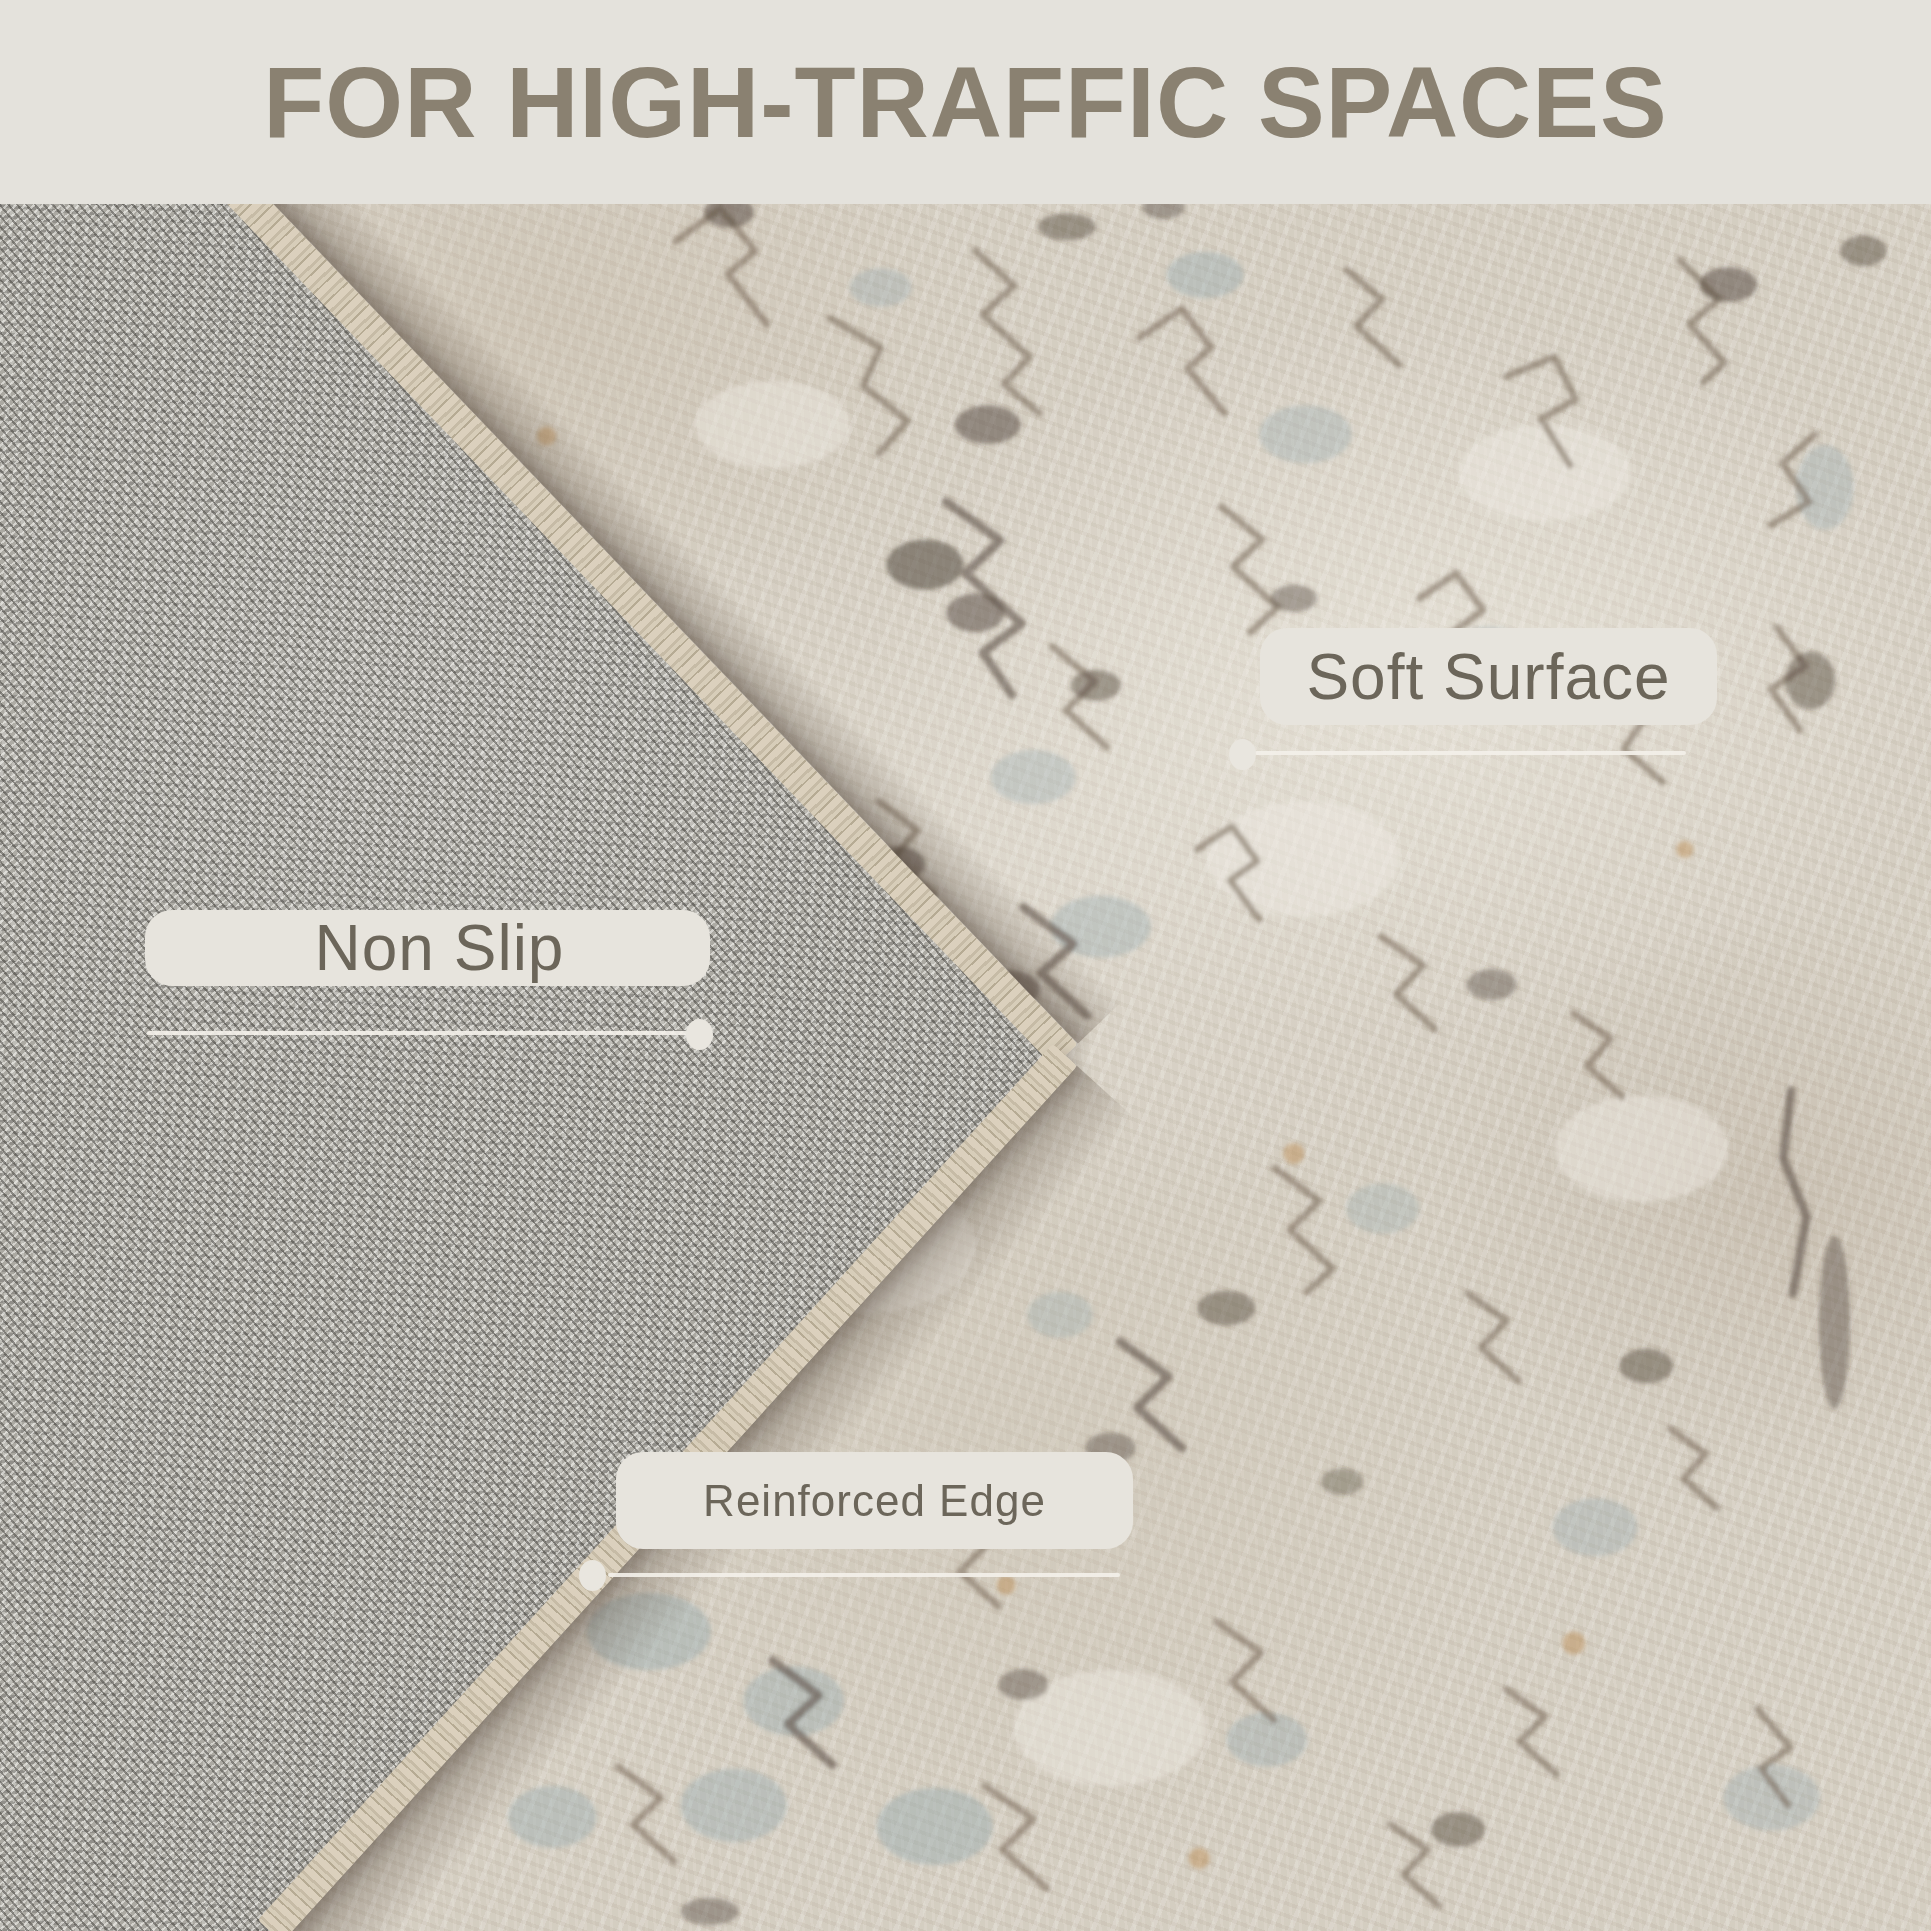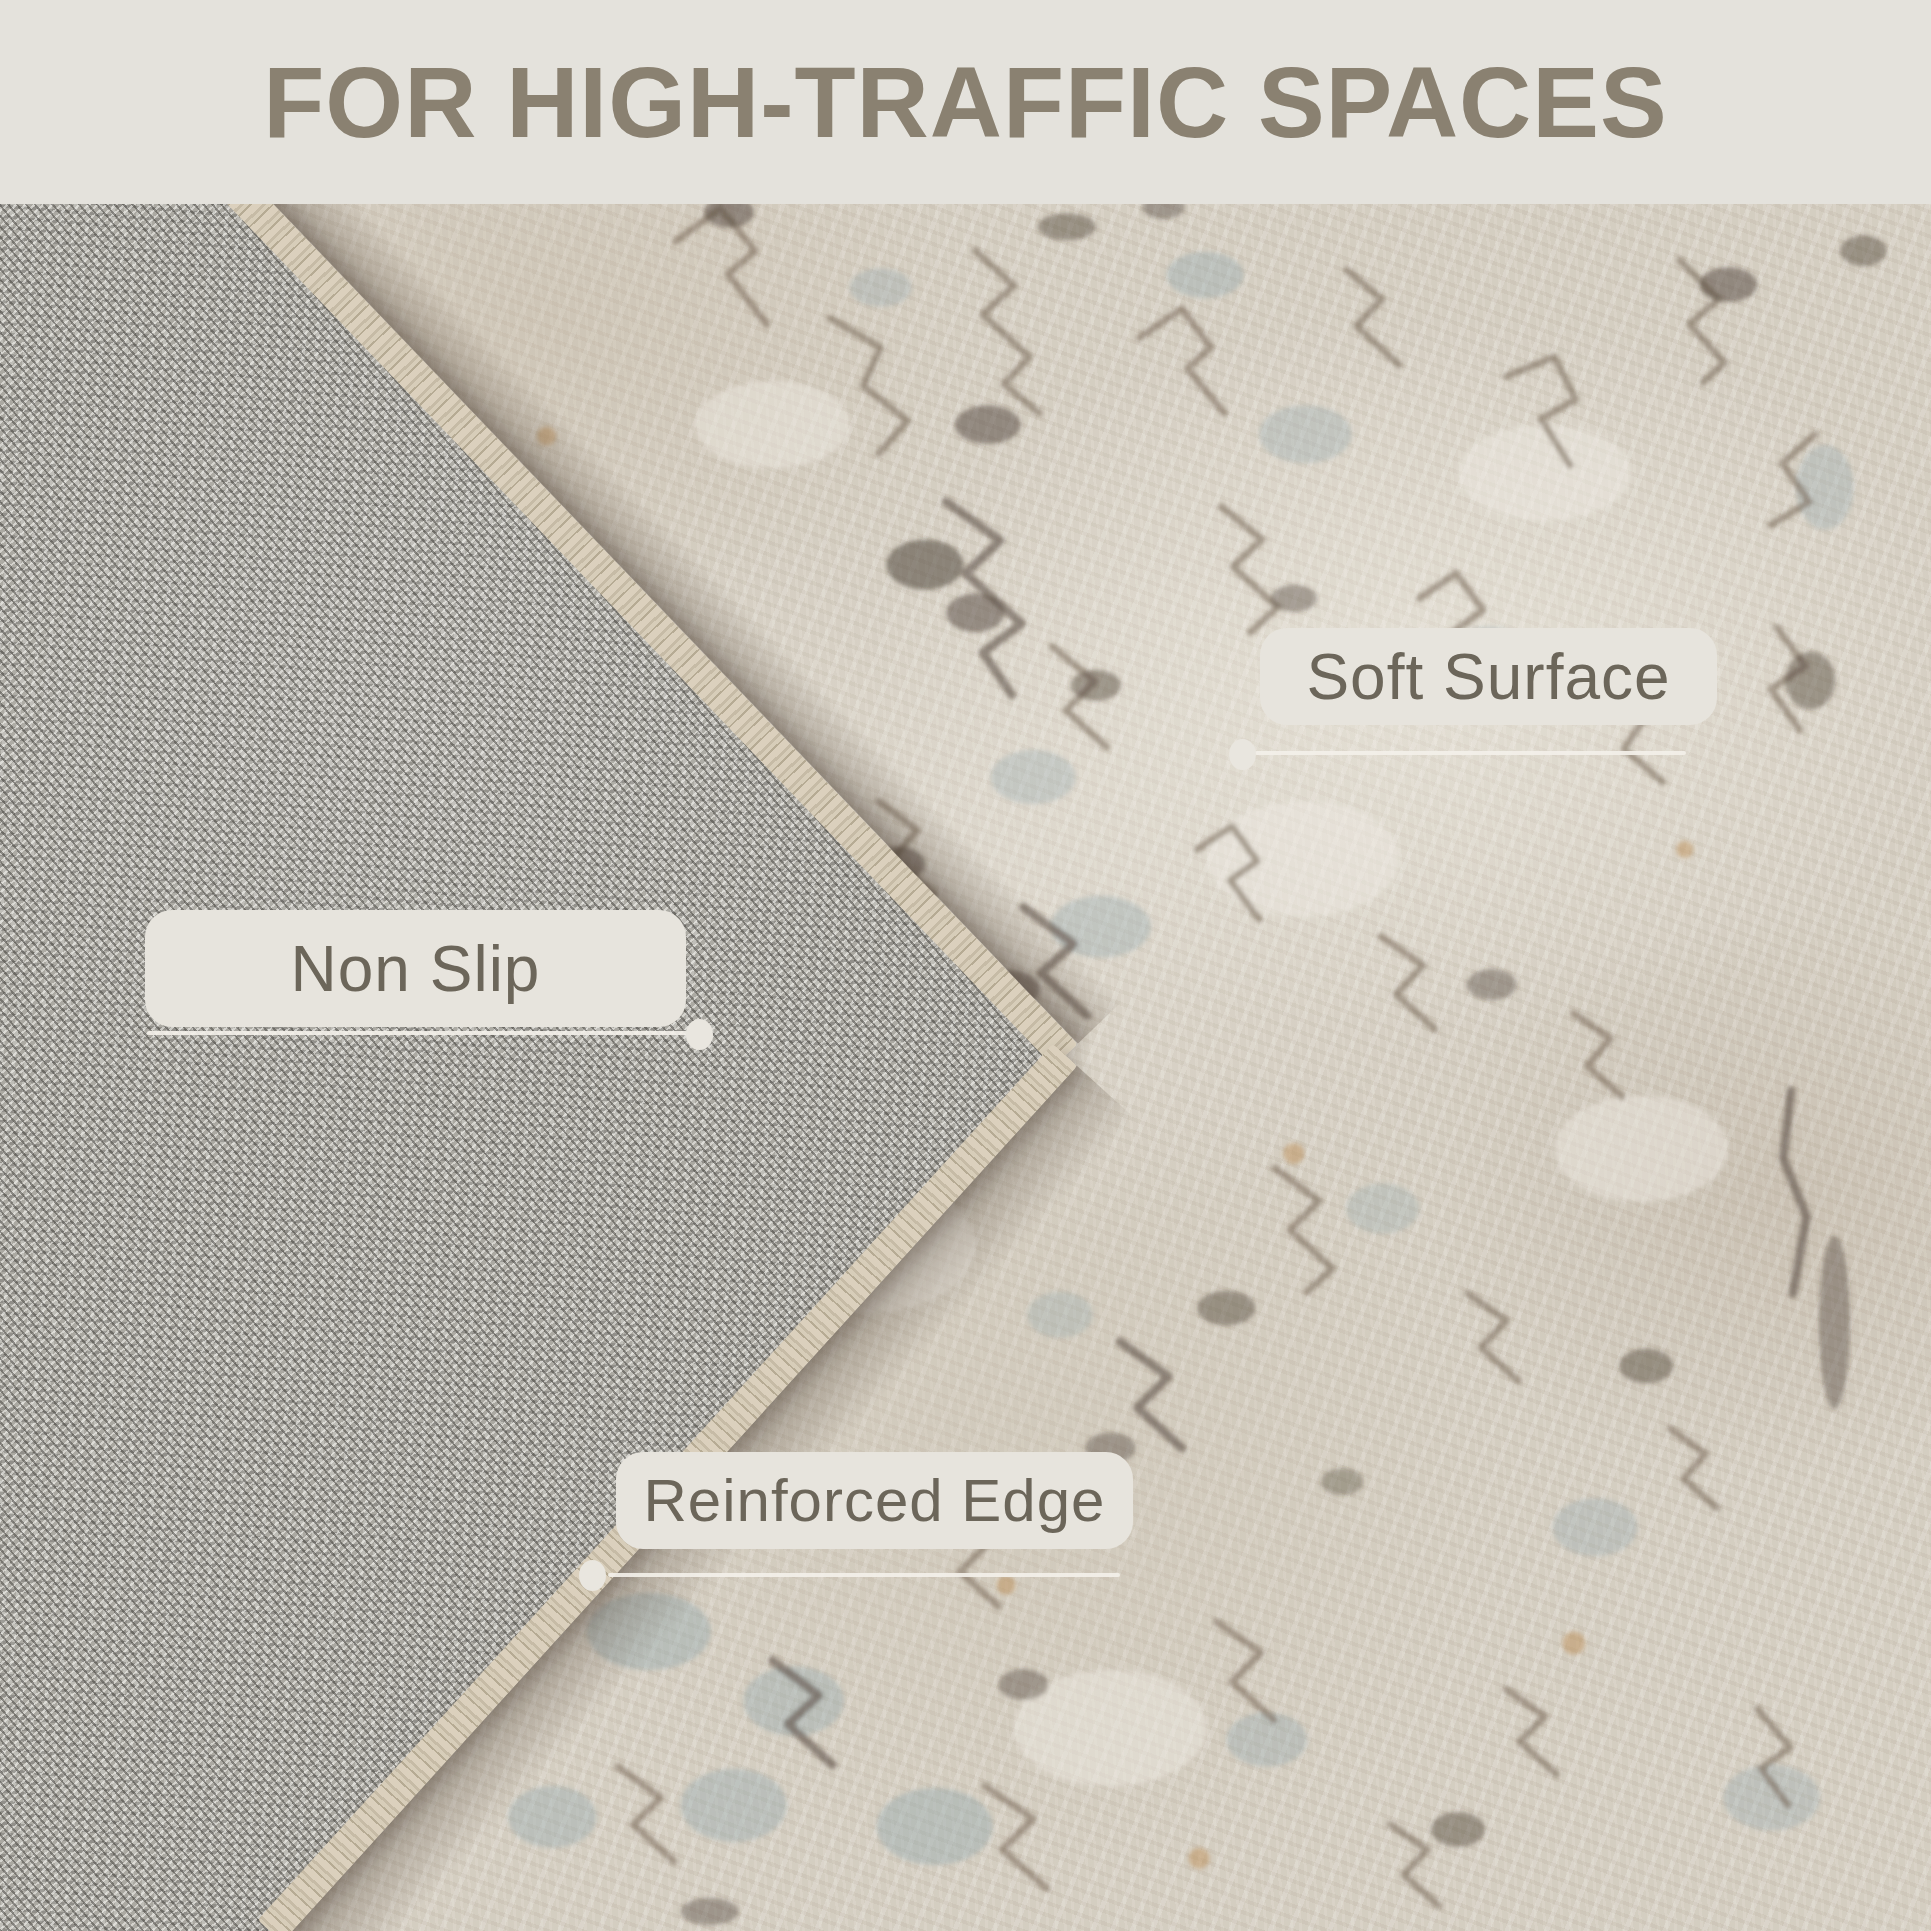--- a/index.html
+++ b/index.html
@@ -94,24 +94,24 @@
     position:absolute;z-index:29;height:3.9px;border-radius:1.9px;
     background:rgba(243,240,233,0.92);
   }
   .callout-dot{
     position:absolute;z-index:31;width:27px;height:31px;border-radius:50%;
     background:#e9e6df;
   }
   #box-soft   {left:1260px;top:628px;width:457px;height:97px;font-size:64px;}
   #line-soft  {left:1255px;top:751px;width:431px;}
   #dot-soft   {left:1229px;top:739px;}
-  #box-non    {left:145px;top:910px;width:541px;height:117px;font-size:64px;}
+  #box-non    {left:145px;top:910px;width:541px;height:76px;font-size:64px;padding-left:24px;}
   #line-non   {left:147px;top:1031px;width:541px;}
   #dot-non    {left:686px;top:1019px;}
-  #box-rein   {left:616px;top:1452px;width:517px;height:97px;font-size:60px;align-items:center;}
+  #box-rein   {left:616px;top:1452px;width:517px;height:97px;font-size:44px;align-items:center;}
   #line-rein  {left:608px;top:1573px;width:512px;}
   #dot-rein   {left:579px;top:1560px;}
 </style>
 </head>
 <body>
 
 <div class="header">
   <h1>FOR HIGH-TRAFFIC SPACES</h1>
 </div>
 

